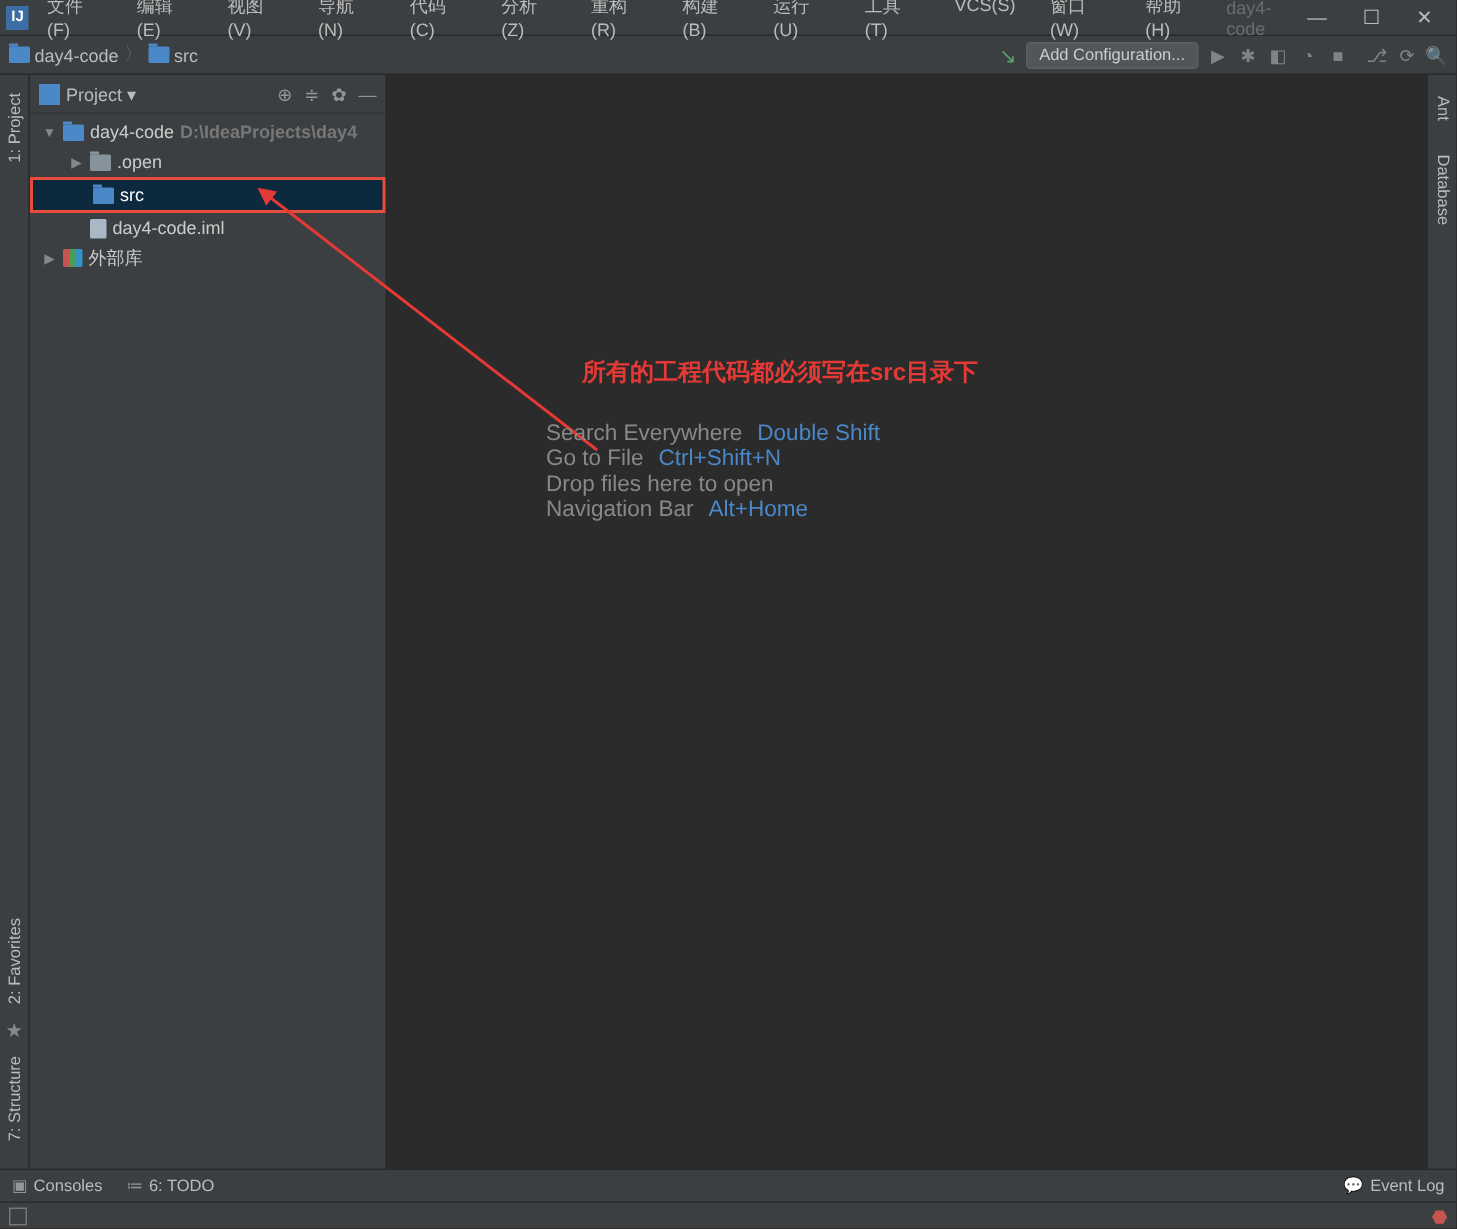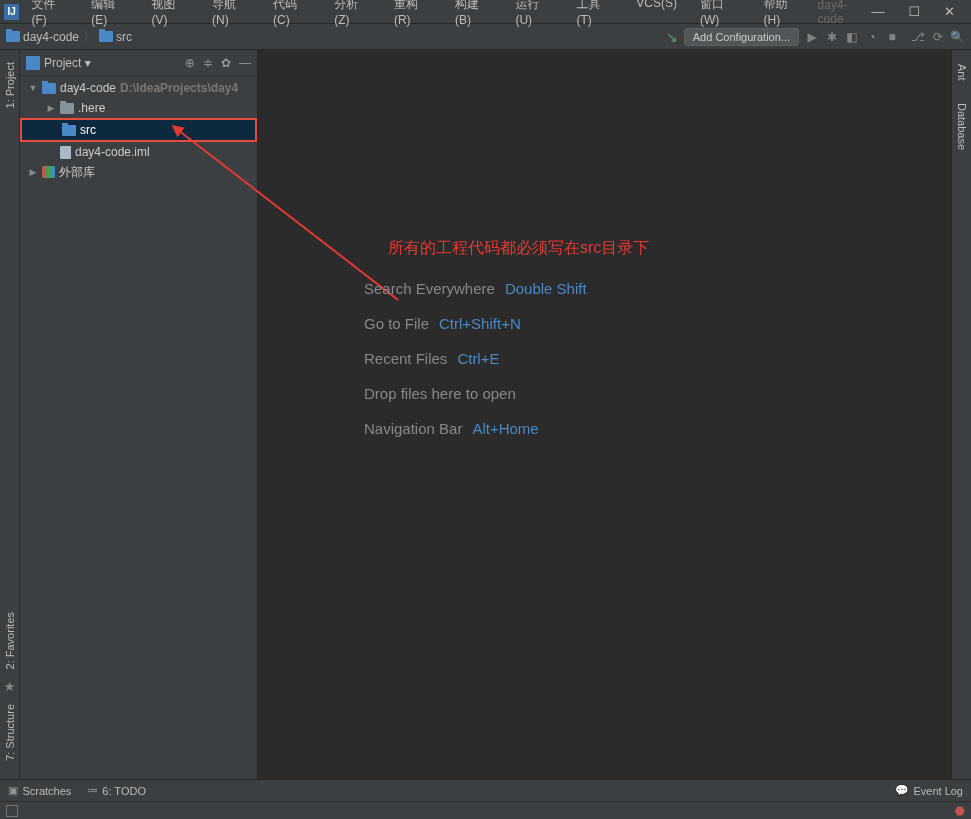--- a/index.html
+++ b/index.html
@@ -48,24 +48,24 @@
 .tree-label { color: #ccc; }
 .tree-path { color: #777; margin-left: 4px; font-weight: bold; }
 .file-ico { width: 11px; height: 13px; background: #a9b7c6; border-radius: 1px; position: relative; }
 .scratches-ico { width: 13px; height: 13px; background: #a9b7c6; border-radius: 50%; position: relative; }
 .lib-ico { width: 13px; height: 12px; display: inline-block; background: linear-gradient(90deg,#c75450 33%,#499c54 33% 66%,#3592c4 66%); }
 
 .indent-0 { padding-left: 8px; }
 .indent-1 { padding-left: 26px; }
 
 .editor { flex: 1; background: #2b2b2b; position: relative; }
-.annotation { position: absolute; top: 188px; left: 130px; color: #e53935; font-size: 16px; font-weight: 400; }
+.annotation { position: absolute; top: 188px; left: 130px; color: #e53935; font-size: 16px; font-weight: 700; }
 .arrow-svg { position: absolute; top: 70px; left: -90px; pointer-events: none; }
 
-.hints { position: absolute; top: 230px; left: 106px; display: flex; flex-direction: column; gap: 18px; font-size: 15px; color: #888; }
+.hints { position: absolute; top: 230px; left: 106px; display: flex; flex-direction: column; font-size: 15px; color: #888; }
 .hint-row { display: flex; gap: 10px; }
 .hint-key { color: #4a88c7; }
 
 .right-gutter { width: 20px; background: #3c3f41; border-left: 1px solid #282828; display: flex; flex-direction: column; align-items: center; padding-top: 8px; }
 .right-gutter .gutter-tab { transform: none; }
 
 .bottombar { height: 22px; background: #3c3f41; display: flex; align-items: center; padding: 0 8px; border-top: 1px solid #282828; font-size: 11px; }
 .bottombar .btab { display: flex; align-items: center; gap: 4px; margin-right: 16px; cursor: pointer; }
 .bottombar .btab .ico { opacity: 0.7; }
 .event-log { margin-left: auto; display: flex; align-items: center; gap: 4px; cursor: pointer; }
@@ -154,21 +154,21 @@
     <div class="tree">
       <div class="tree-row indent-0">
         <span class="tree-arrow open">▼</span>
         <span class="tree-ico folder-ico blue"></span>
         <span class="tree-label">day4-code</span>
         <span class="tree-path">D:\IdeaProjects\day4</span>
       </div>
       <div class="tree-row indent-1">
         <span class="tree-arrow">▶</span>
         <span class="tree-ico folder-ico"></span>
-        <span class="tree-label">.here</span>
+        <span class="tree-label">.open</span>
       </div>
       <div class="tree-row indent-1 selected">
         <span class="tree-arrow"></span>
         <span class="tree-ico folder-ico blue"></span>
         <span class="tree-label" style="color:#fff">src</span>
       </div>
       <div class="tree-row indent-1">
         <span class="tree-arrow"></span>
         <span class="tree-ico file-ico"></span>
         <span class="tree-label">day4-code.iml</span>
@@ -194,44 +194,40 @@
     <div class="hints">
       <div class="hint-row">
           <span>Search Everywhere</span>
           <span class="hint-key">Double Shift</span>
         </div>
       <div class="hint-row">
           <span>Go to File</span>
           <span class="hint-key">Ctrl+Shift+N</span>
         </div>
       <div class="hint-row">
-          <span>Recent Files</span>
-          <span class="hint-key">Ctrl+E</span>
-        </div>
-      <div class="hint-row">
           <span>Drop files here to open</span>
         </div>
       <div class="hint-row">
           <span>Navigation Bar</span>
           <span class="hint-key">Alt+Home</span>
         </div>
     </div>
   </div>
 
   <div class="right-gutter">
     <div class="gutter-tab">Ant</div>
     <div style="height:10px"></div>
     <div class="gutter-tab">Database</div>
   </div>
 </div>
 
 <div class="bottombar">
   <div class="btab">
       <span class="ico">▣</span>
-      <span>Scratches</span>
+      <span>Consoles</span>
     </div>
   <div class="btab">
       <span class="ico">≔</span>
       <span>6: TODO</span>
     </div>
   <div class="event-log">
       <span>💬</span>
       <span>Event Log</span>
     </div>
 </div>

